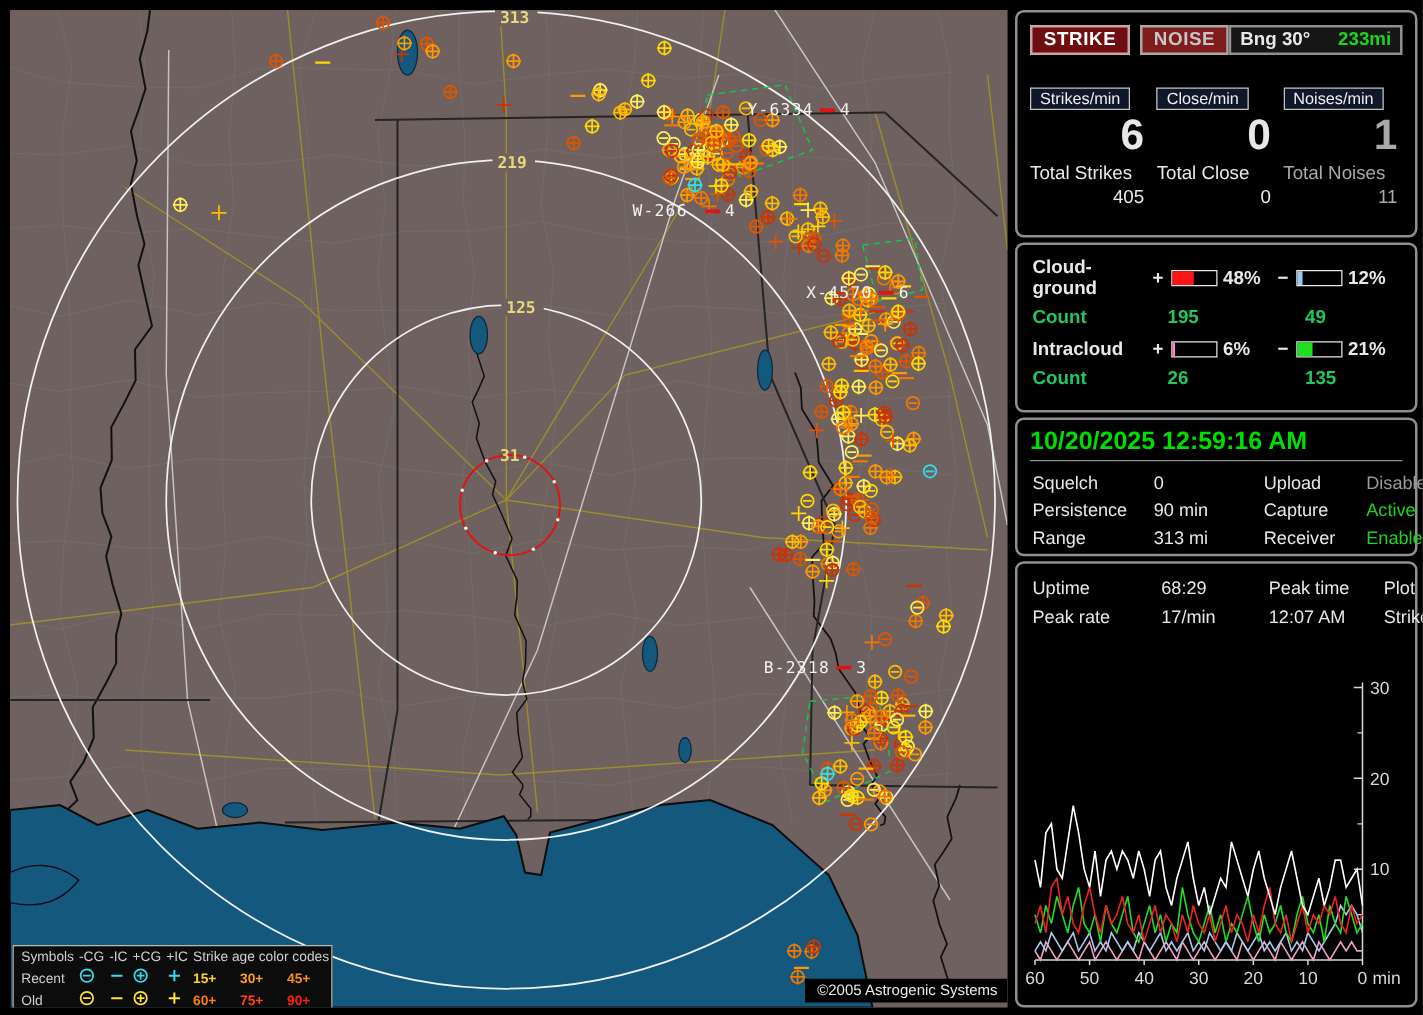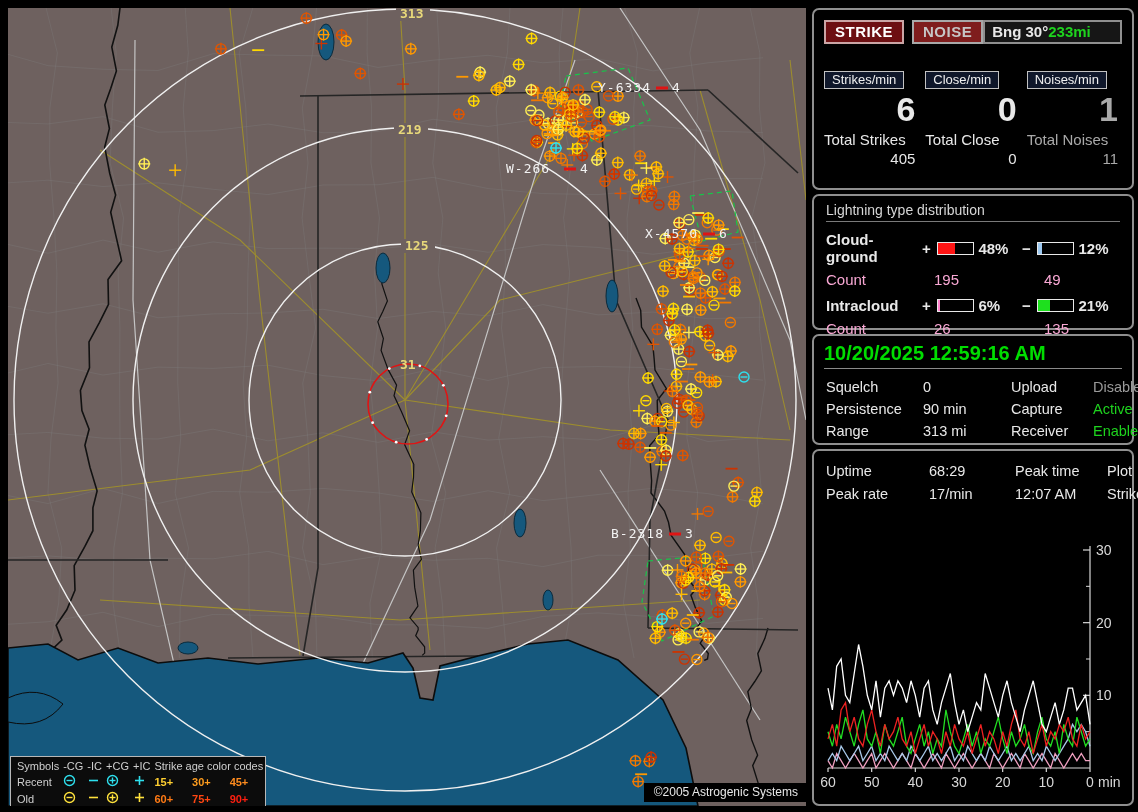--- a/index.html
+++ b/index.html
@@ -18,39 +18,39 @@
   .panel-box{position:absolute;left:812px;width:318px;background:#000;border:2px solid #8f8f8f;border-radius:7px;color:#e8e8e8;}
   #box-counters{top:8px;height:178px;}
   #box-dist{top:194px;height:132px;}
   #box-status{top:334px;height:107px;}
   #box-info{top:449px;height:353px;}
 
   .btn-row{display:flex;align-items:center;margin:10px 10px 0 10px;}
   .btn{font-weight:bold;font-size:15px;padding:1px 9px 2px 9px;letter-spacing:0.5px;cursor:pointer;}
   #strike-btn{background:#6d0f12;color:#fff;border:2px solid #caa5a5;margin-right:8px;}
   #noise-btn{background:#7f1d1d;color:#c6c6c6;border:2px solid #a8a8a8;}
-  #bng-box{margin-left:auto;background:#161616;border:2px solid #8f8f8f;padding:1px 7px 2px 7px;display:flex;width:135px;justify-content:flex-start;font-weight:bold;font-size:15px;}
+  #bng-box{margin-left:auto;background:#161616;border:2px solid #8f8f8f;padding:1px 7px 2px 7px;display:flex;width:135px;justify-content:space-between;font-weight:bold;font-size:15px;}
   #bng-value{color:#1ed31e;}
 
   .counter-row{display:flex;justify-content:space-between;margin:26px 10px 0 10px;}
   .counter-col{width:32%;}
   .counter-badge{display:inline-block;background:#0f172a;border:1px solid #c2c2c2;color:#efefef;font-size:13px;padding:0px 7px 1px 7px;}
   .counter-num{font-size:34px;font-weight:bold;text-align:right;padding-right:4px;margin-top:2px;line-height:36px;}
   .counter-total-label{font-size:15px;margin-top:4px;}
   .counter-total-val{font-size:15px;text-align:right;padding-right:4px;margin-top:2px;}
   .dim-col{color:#a9a9a9;}
 
   #dist-title{font-size:14px;color:#d6d6d6;margin:6px 12px 0 12px;border-bottom:1px solid #7a7a7a;padding-bottom:3px;}
   .dist-row{display:flex;align-items:center;margin:9px 12px 0 12px;font-weight:bold;font-size:15px;}
   .dist-name{width:95px;}
   .dist-sign{width:13px;text-align:center;}
   .bar{width:36px;height:11px;border:1px solid #e8e8e8;background:#000;margin:0 4px;position:relative;}
   .bar-fill{position:absolute;left:0;top:0;bottom:0;}
   .dist-pct{width:42px;}
-  .count-row{display:flex;margin:6px 12px 0 12px;font-weight:normal;font-size:15px;color:#f9a8d4;}
+  .count-row{display:flex;margin:6px 12px 0 12px;font-weight:bold;font-size:15px;color:#22c55e;}
   .count-label{width:108px;}
   .count-v1{width:110px;}
 
   #status-datetime{color:#00dd00;font-size:20px;font-weight:bold;margin:6px 10px 0 10px;border-bottom:1px solid #8a8a8a;padding-bottom:3px;}
   .status-grid{display:grid;grid-template-columns:97px 88px 82px auto;font-size:14.5px;margin:10px 10px 0 12px;row-gap:6px;}
   .val-dim{color:#9a9a9a;}
   .val-green{color:#1ed31e;}
 
   .info-grid{display:grid;grid-template-columns:103px 86px 92px auto;font-size:14.5px;margin:12px 10px 0 12px;row-gap:7px;}
   .trend-row{display:grid;grid-template-columns:103px auto;font-size:14.5px;margin:14px 10px 0 12px;}
@@ -1128,21 +1128,20 @@
     <div class="counter-col dim-col">
       <span class="counter-badge">Noises/min</span>
       <div class="counter-num dim-col">1</div>
       <div class="counter-total-label">Total Noises</div>
       <div class="counter-total-val">11</div>
     </div>
   </div>
 </div>
 
 <div class="panel-box" id="box-dist">
-  <div id="dist-title">Lightning type distribution</div>
 
   <div class="dist-row">
     <span class="dist-name">Cloud-ground</span>
     <span class="dist-sign">+</span>
     <span class="bar">
         <span class="bar-fill" style="width: 48%; background: rgb(255, 20, 20);"></span>
       </span>
     <span class="dist-pct">48%</span>
     <span class="dist-sign">−</span>
     <span class="bar">

